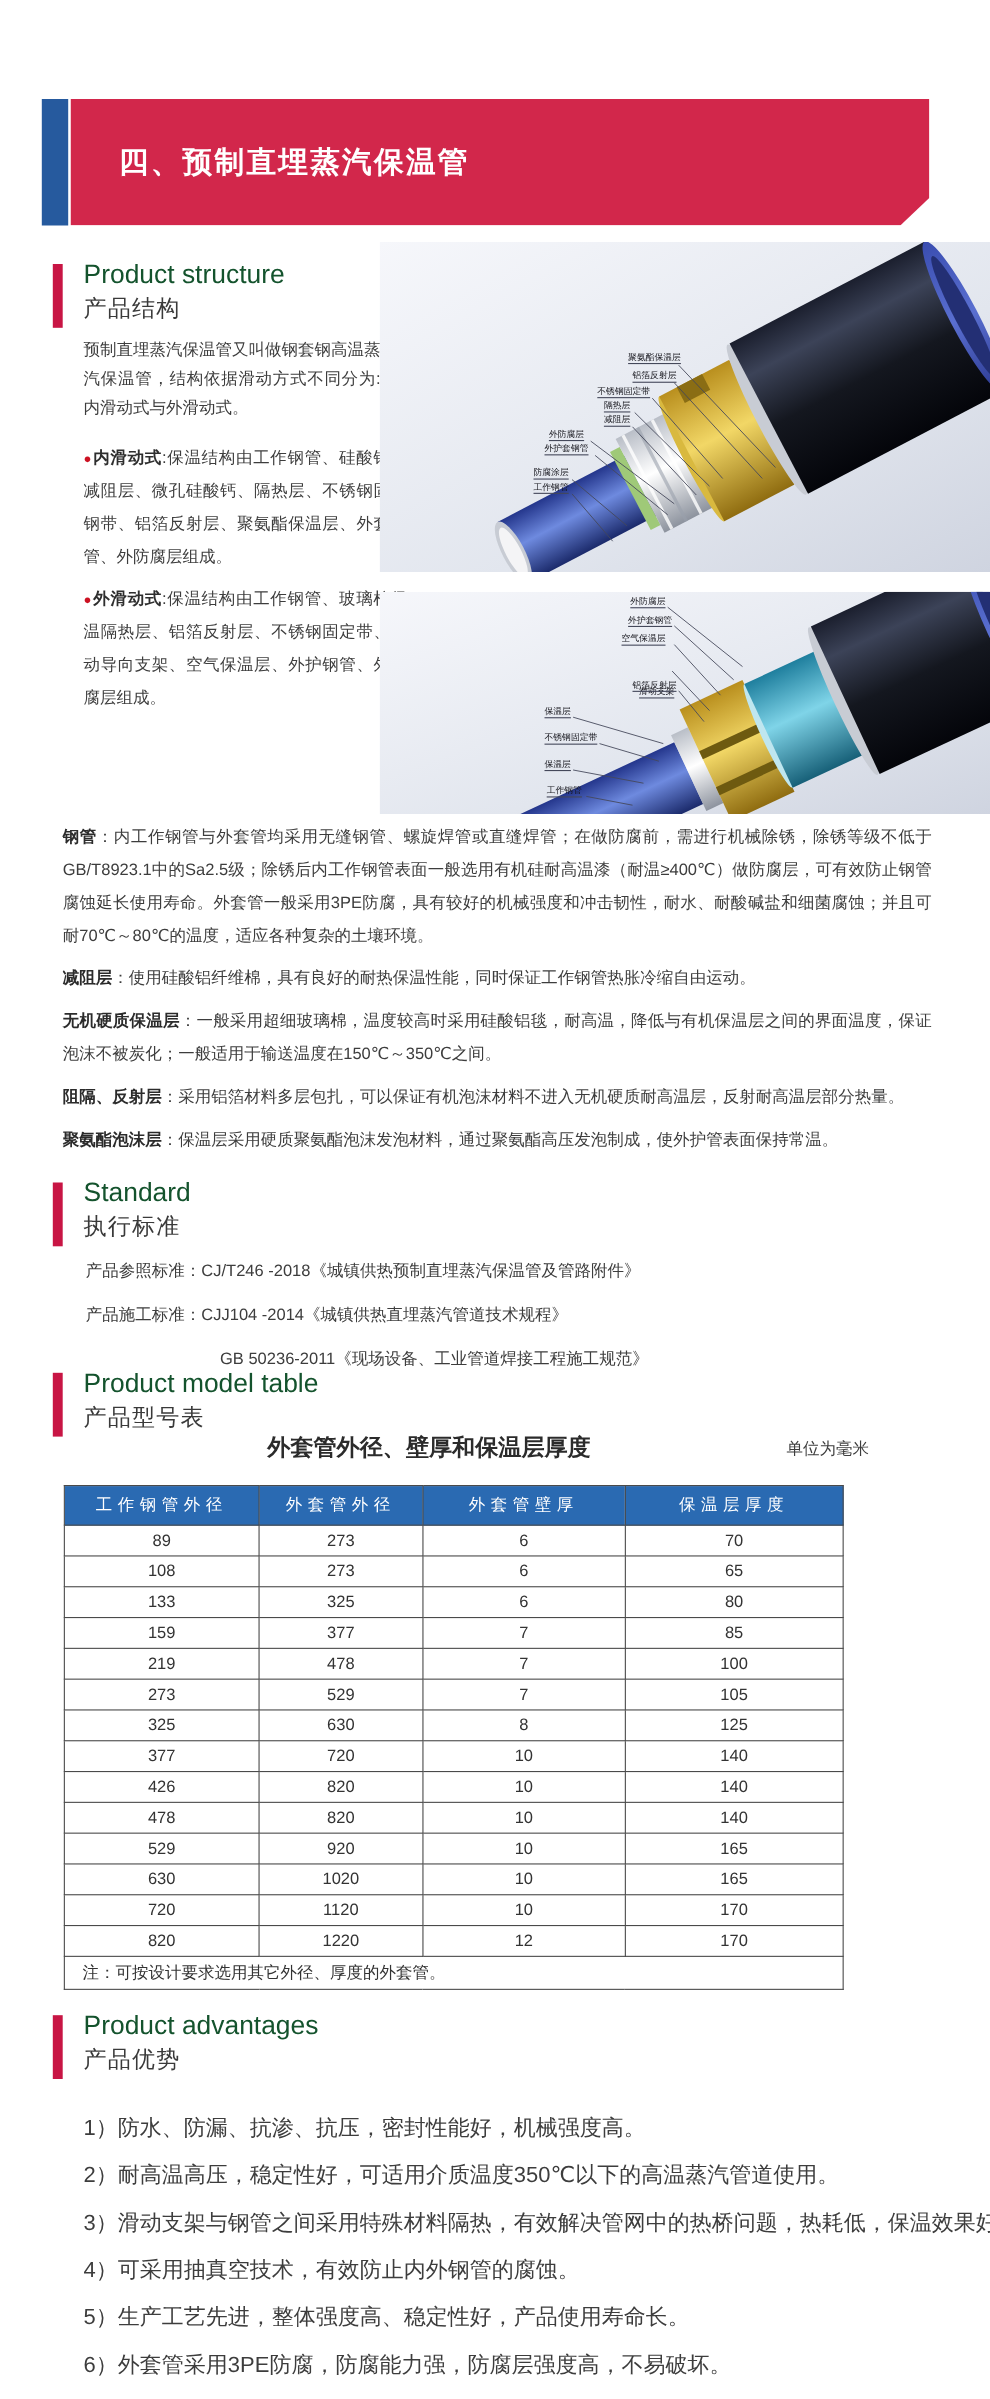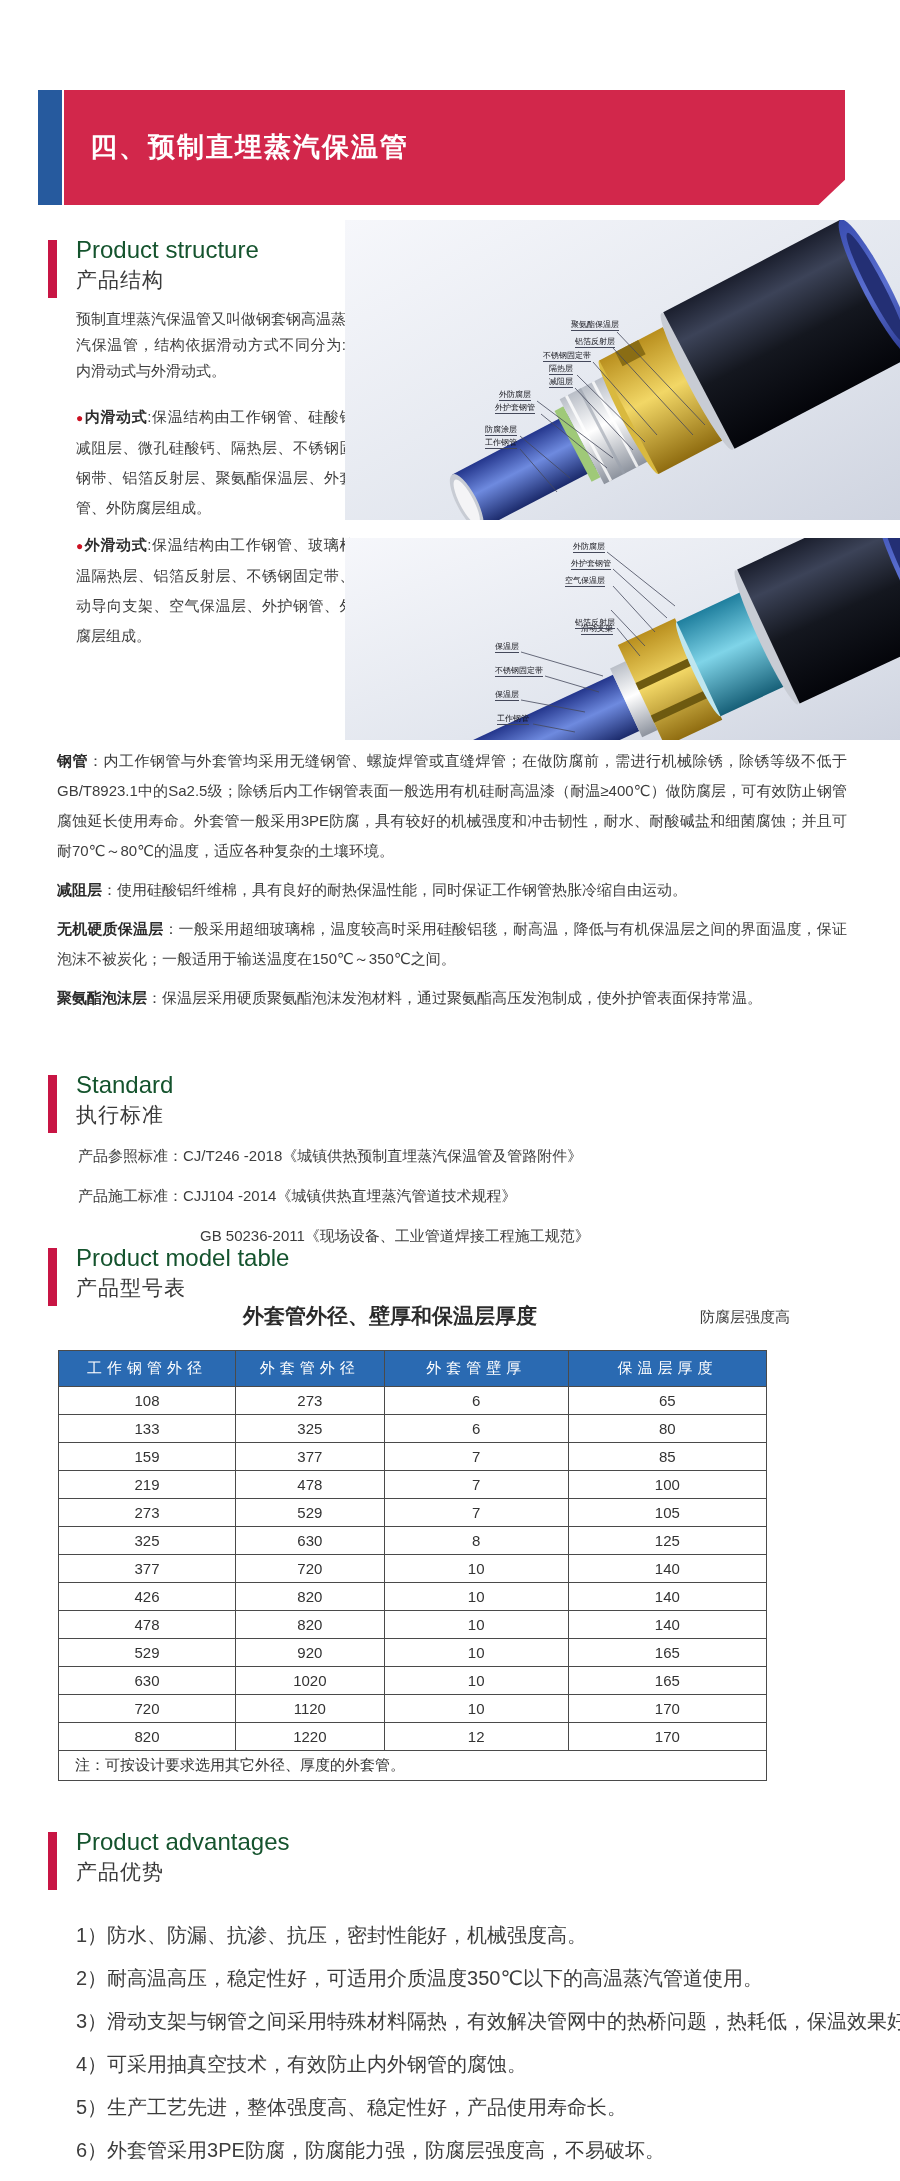--- a/index.html
+++ b/index.html
@@ -3,21 +3,21 @@
 <meta charset="utf-8">
 <style>
   html,body{margin:0;padding:0;background:#ffffff;}
   body{font-family:"Liberation Sans","DejaVu Sans",sans-serif;color:#3d3d3d;}
   .page{position:relative;width:900px;height:2181px;background:#ffffff;overflow:hidden;margin:0 auto;}
 
   
   .banner-blue{position:absolute;left:38px;top:90px;width:24px;height:115px;background:#265a9e;}
   .banner-red{position:absolute;left:64px;top:90px;width:781px;height:115px;background:#d2274b;
     clip-path:polygon(0 0,100% 0,100% 78%,96.6% 100%,0 100%);}
-  .banner-red h1{margin:0;line-height:115px;padding-left:26px;font-size:27px;letter-spacing:2px;
+  .banner-red h1{margin:0;line-height:115px;padding-left:44px;font-size:27px;letter-spacing:2px;
     color:#ffffff;font-weight:bold;}
 
   
   .sec-bar{position:absolute;width:9px;height:58px;background:#c81544;}
   .sec-en{position:absolute;font-size:24px;color:#14532d;font-weight:400;white-space:nowrap;}
   .sec-zh{position:absolute;font-size:21px;color:#3a3a3a;font-weight:400;white-space:nowrap;letter-spacing:1px;}
 
   .intro{position:absolute;left:76px;top:306px;width:270px;font-size:15px;line-height:26px;color:#3d3d3d;text-align:justify;}
   .bullet{position:absolute;left:76px;width:294px;font-size:15px;line-height:30px;color:#3d3d3d;text-align:justify;}
   .bullet .dot{color:#cc1122;font-size:12px;margin-right:1px;}
@@ -198,57 +198,64 @@
     <div class="dlabel" style="left:150px;top:104px;">保温层</div>
     <div class="dlabel" style="left:150px;top:128px;">不锈钢固定带</div>
     <div class="dlabel" style="left:150px;top:152px;">保温层</div>
     <div class="dlabel" style="left:152px;top:176px;">工作钢管</div>
   </div>
 
   <div class="layers">
     <p><b>钢管</b><span>：内工作钢管与外套管均采用无缝钢管、螺旋焊管或直缝焊管；在做防腐前，需进行机械除锈，除锈等级不低于GB/T8923.1中的Sa2.5级；除锈后内工作钢管表面一般选用有机硅耐高温漆（耐温≥400℃）做防腐层，可有效防止钢管腐蚀延长使用寿命。外套管一般采用3PE防腐，具有较好的机械强度和冲击韧性，耐水、耐酸碱盐和细菌腐蚀；并且可耐70℃～80℃的温度，适应各种复杂的土壤环境。</span></p>
     <p><b>减阻层</b><span>：使用硅酸铝纤维棉，具有良好的耐热保温性能，同时保证工作钢管热胀冷缩自由运动。</span></p>
     <p><b>无机硬质保温层</b><span>：一般采用超细玻璃棉，温度较高时采用硅酸铝毯，耐高温，降低与有机保温层之间的界面温度，保证泡沫不被炭化；一般适用于输送温度在150℃～350℃之间。</span></p>
+    <p><b>阻隔、反射层</b><span>：采用铝箔材料多层包扎，可以保证有机泡沫材料不进入无机硬质耐高温层，反射耐高温层部分热量。</span></p>
     <p><b>聚氨酯泡沫层</b><span>：保温层采用硬质聚氨酯泡沫发泡材料，通过聚氨酯高压发泡制成，使外护管表面保持常温。</span></p>
   </div>
 
   <div class="sec-bar" style="left:48px;top:1075px;"></div>
   <div class="sec-en" style="left:76px;top:1071px;">Standard</div>
   <div class="sec-zh" style="left:76px;top:1101px;">执行标准</div>
 
   <div class="std-lines">
     <div>产品参照标准：CJ/T246 -2018《城镇供热预制直埋蒸汽保温管及管路附件》</div>
     <div>产品施工标准：CJJ104 -2014《城镇供热直埋蒸汽管道技术规程》</div>
     <div class="std-indent">GB 50236-2011《现场设备、工业管道焊接工程施工规范》</div>
   </div>
 
   <div class="sec-bar" style="left:48px;top:1248px;"></div>
   <div class="sec-en" style="left:76px;top:1244px;">Product model table</div>
   <div class="sec-zh" style="left:76px;top:1274px;">产品型号表</div>
 
   <div class="tbl-caption">外套管外径、壁厚和保温层厚度</div>
-  <div class="tbl-unit">防腐层强度高</div>
+  <div class="tbl-unit">单位为毫米</div>
 
   <table class="model">
     <colgroup>
         <col class="c1">
         <col class="c2">
         <col class="c3">
         <col class="c4">
       </colgroup>
     <thead>
       <tr>
         <th>工作钢管外径</th>
         <th>外套管外径</th>
         <th>外套管壁厚</th>
         <th>保温层厚度</th>
       </tr>
     </thead>
     <tbody>
       <tr>
+          <td>89</td>
+          <td>273</td>
+          <td>6</td>
+          <td>70</td>
+        </tr>
+      <tr>
           <td>108</td>
           <td>273</td>
           <td>6</td>
           <td>65</td>
         </tr>
       <tr>
           <td>133</td>
           <td>325</td>
           <td>6</td>
           <td>80</td>

